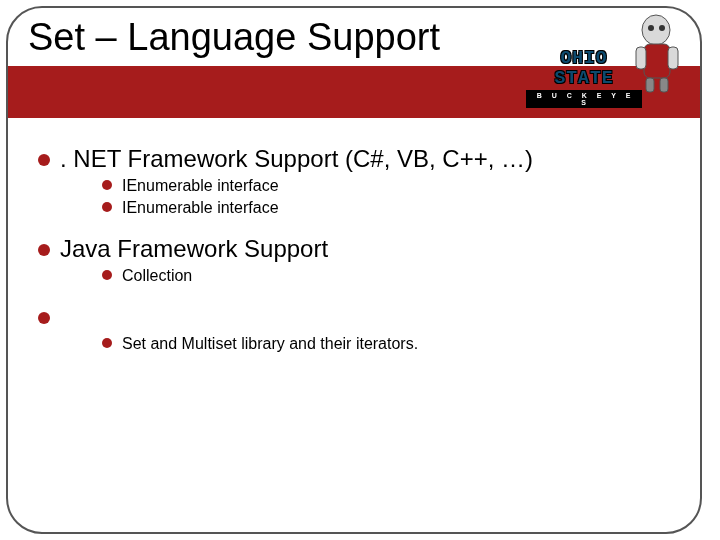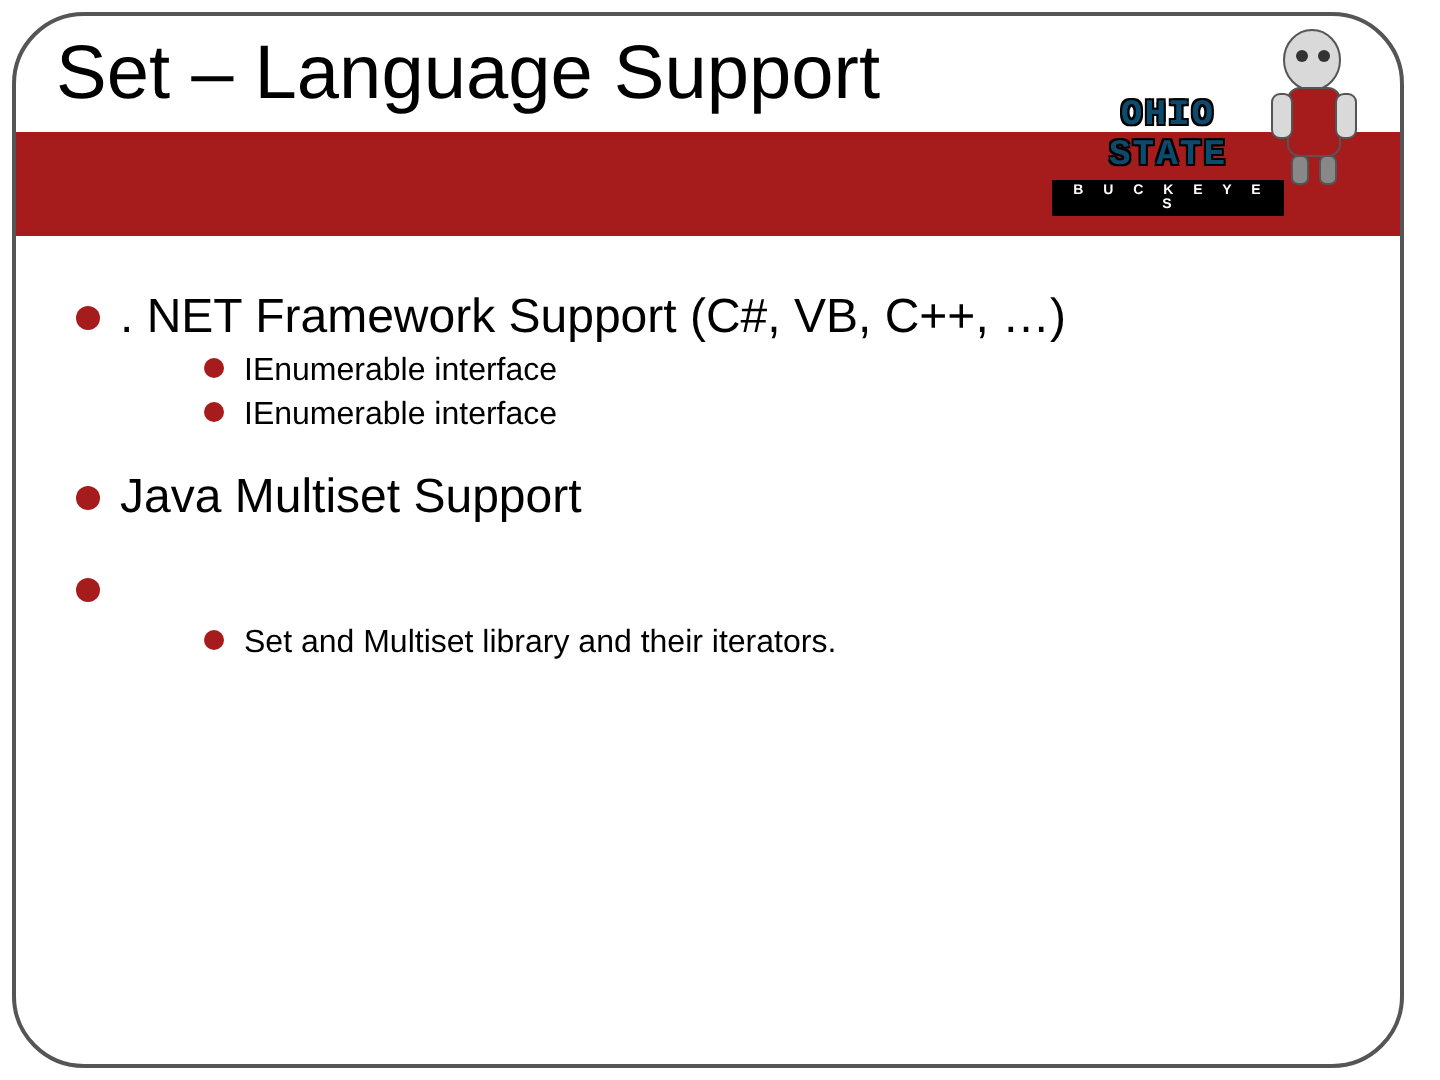--- a/index.html
+++ b/index.html
@@ -158,21 +158,24 @@
     <div class="sub">
       <span class="dot"></span><span>IEnumerable interface</span>
     </div>
     <div class="sub">
       <span class="dot"></span><span>IEnumerable interface</span>
     </div>
 
     <div class="gap"></div>
 
     <div class="lvl1">
-      <span class="dot"></span><span class="lead">Java Multiset Support</span>
+      <span class="dot"></span><span class="lead">Java Framework Support</span>
+    </div>
+    <div class="sub">
+      <span class="dot"></span><span>Collection</span>
     </div>
 
     <div class="gap"></div>
 
     <div class="lvl1">
       <span class="dot"></span>
     </div>
     <div class="sub">
       <span class="dot"></span><span>Set and Multiset library and their iterators.</span>
     </div>

